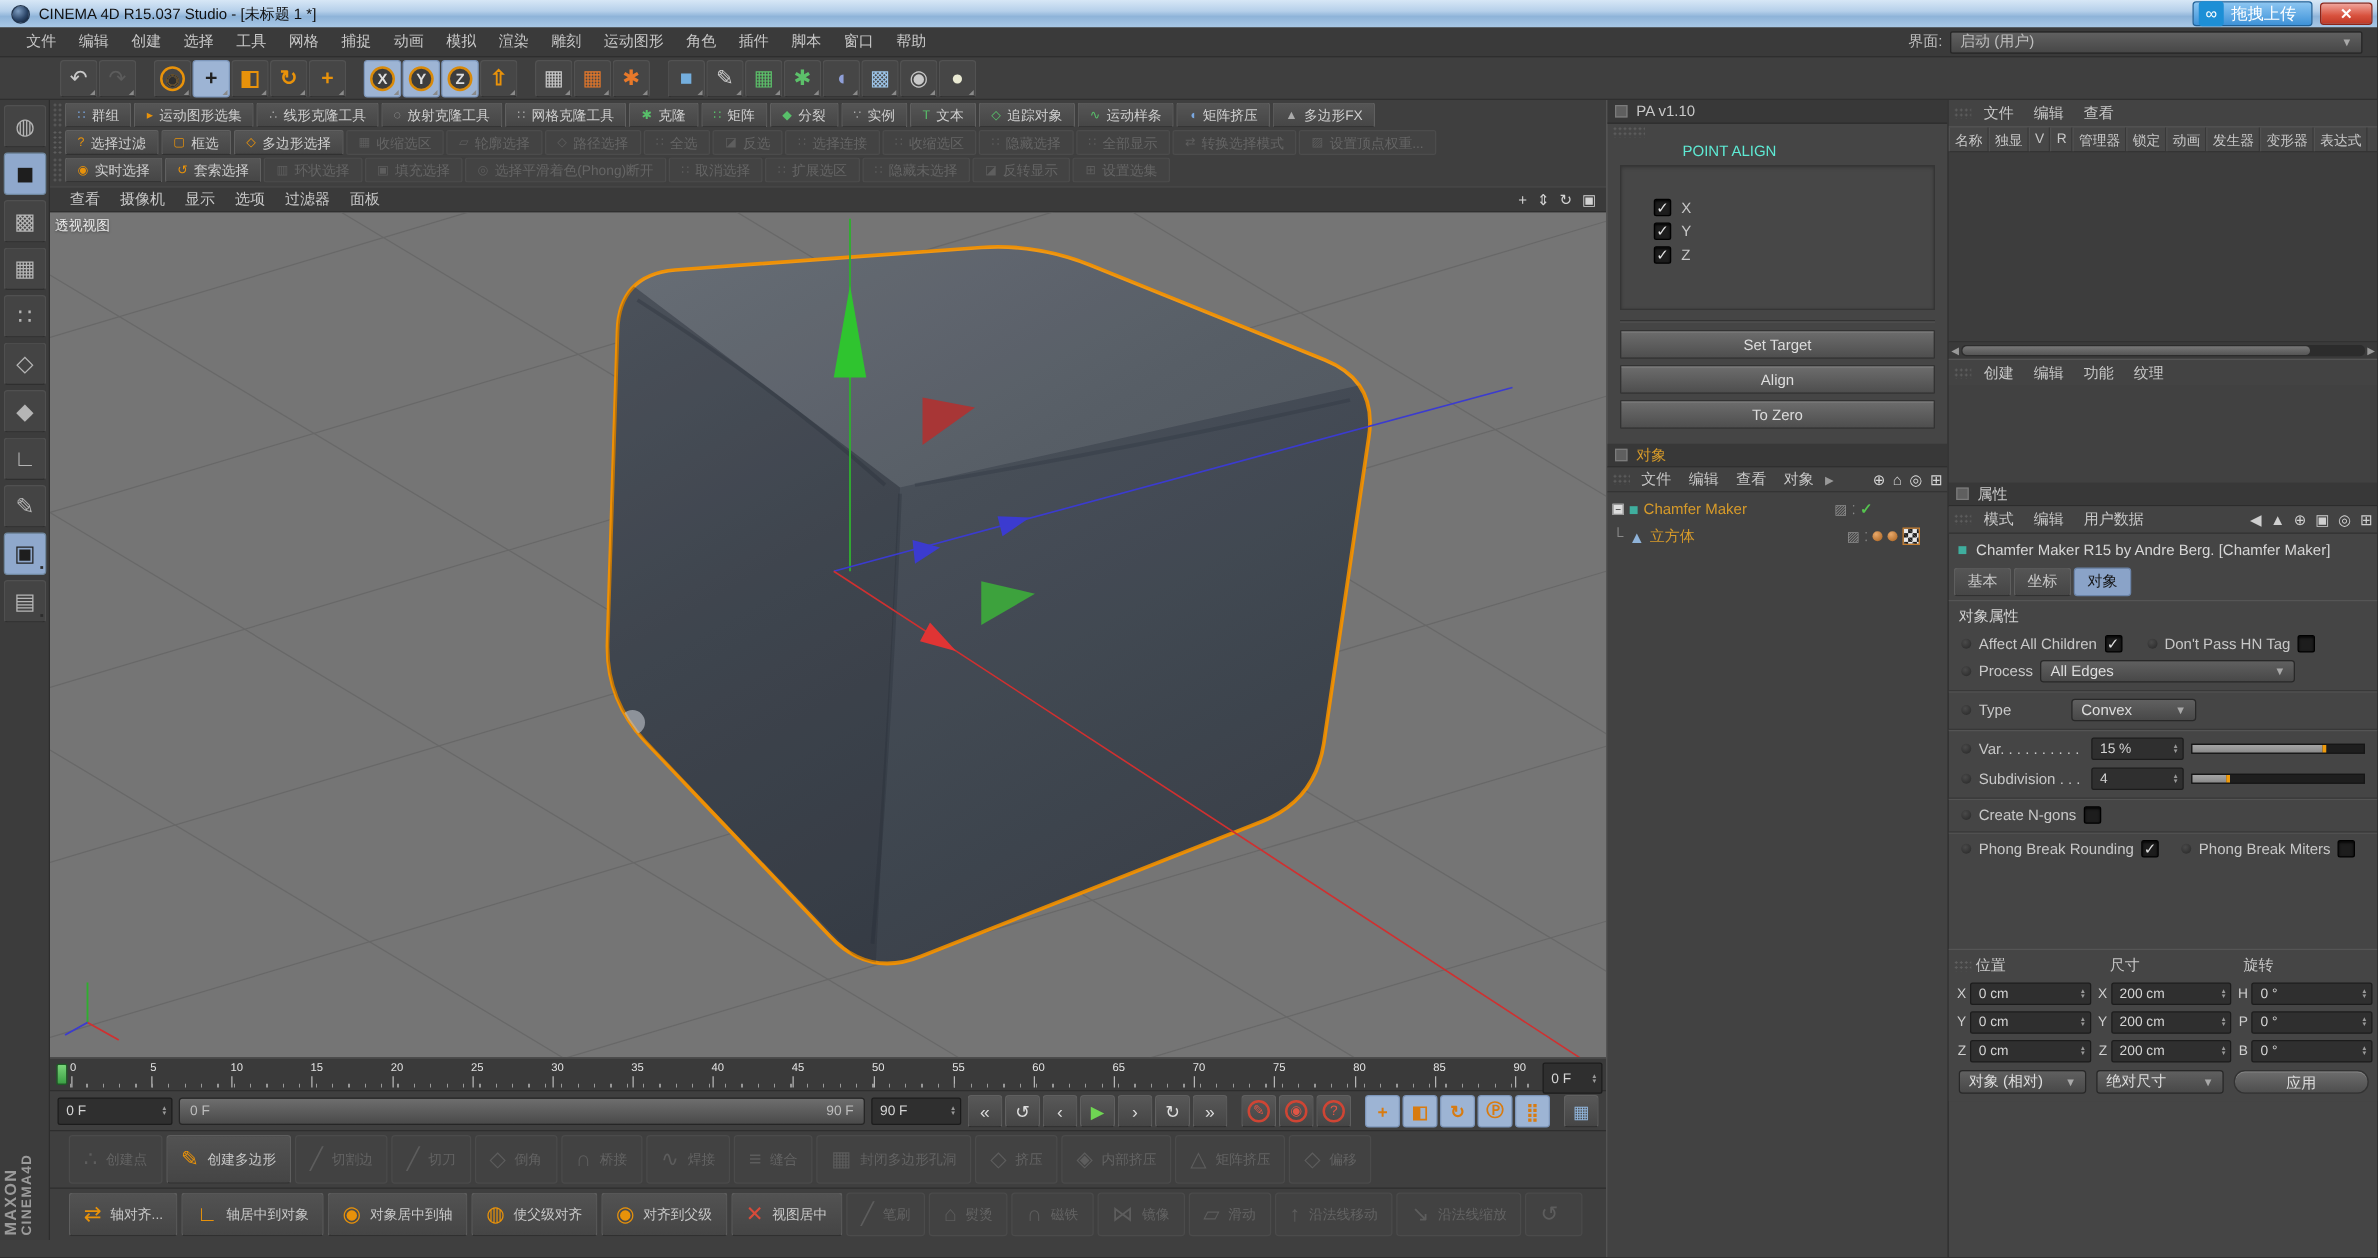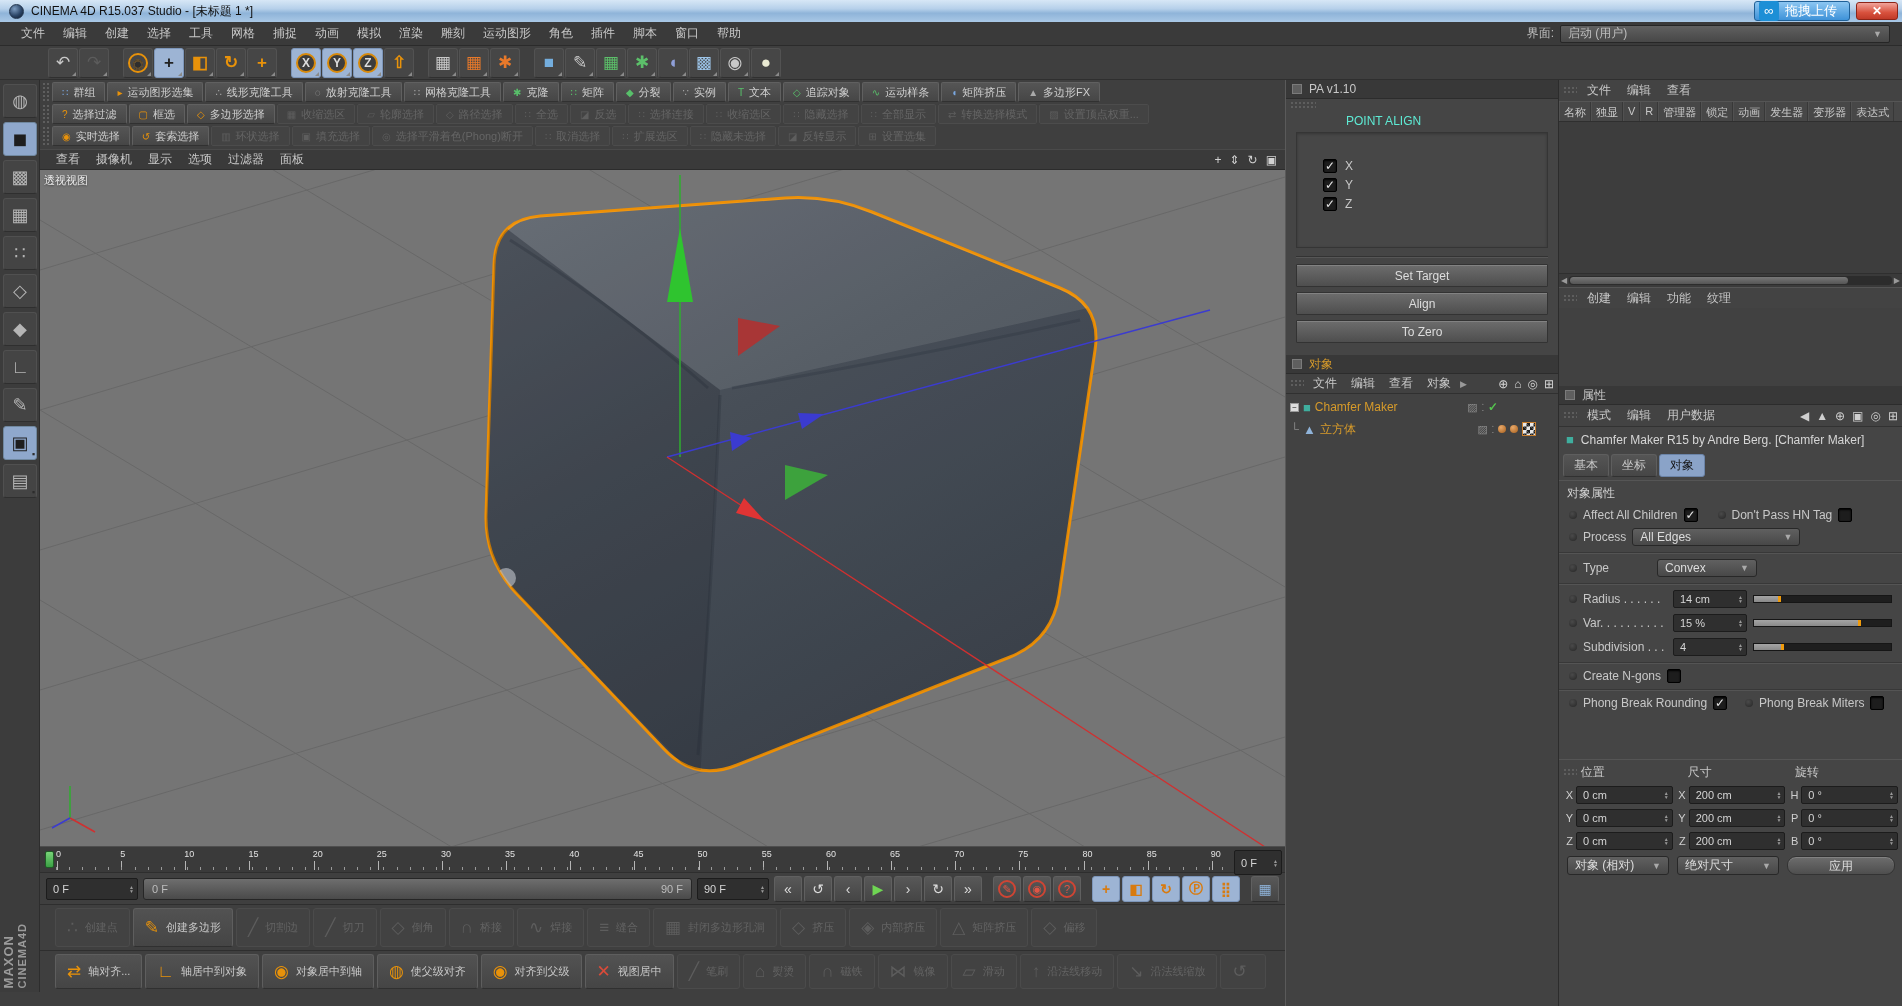--- a/index.html
+++ b/index.html
@@ -1021,49 +1021,35 @@
       <span class="alabel">Affect All Children</span>
       <span class="cb">✓</span>
       <span style="width:8px"></span>
       <span class="adot"></span>
       <span class="alabel">Don't Pass HN Tag</span>
       <span class="cb"></span>
     </div>
     <div class="arow">
       <span class="adot"></span>
       <span class="alabel">Process</span>
-      <span class="dd" style="width:168px">
+      <span class="dd" style="width:204px">
         <span>All Edges</span>
           <span class="dd-arr">▼</span>
       </span>
     </div>
     <div class="asep"></div>
     <div class="arow">
       <span class="adot"></span>
       <span class="alabel" style="width:68px">Type</span>
       <span class="dd" style="width:100px">
         <span>Convex</span>
           <span class="dd-arr">▼</span>
       </span>
     </div>
     <div class="asep"></div>
-    <div class="arow">
-      <span class="adot"></span>
-      <span class="alabel" style="width:84px">Radius . . . . . .</span>
-      <span class="num afield">
-        <span class="val">14 cm</span>
-        <span class="spin">
-            <span>▲</span>
-            <span>▼</span>
-          </span>
-      </span>
-      <span class="slider">
-          <span class="sfill" style="display: block; width: 20%;"></span>
-        </span>
-    </div>
     <div class="arow">
       <span class="adot"></span>
       <span class="alabel" style="width:84px">Var. . . . . . . . . .</span>
       <span class="num afield">
         <span class="val">15 %</span>
         <span class="spin">
             <span>▲</span>
             <span>▼</span>
           </span>
       </span>

